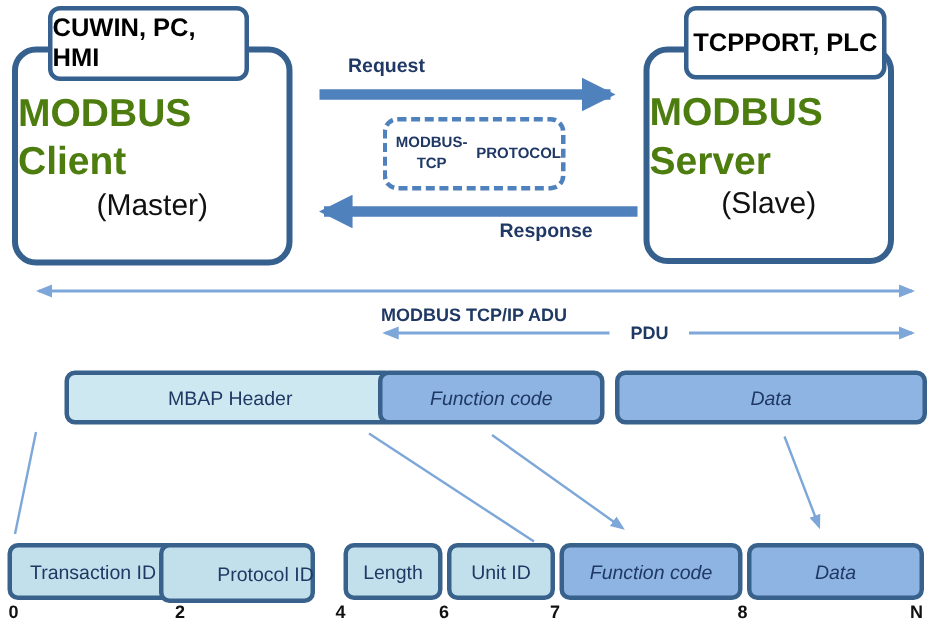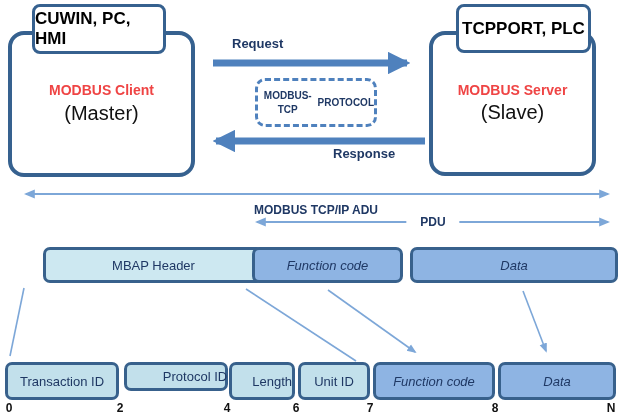--- a/index.html
+++ b/index.html
@@ -7,21 +7,21 @@
     position:relative;width:627px;height:419px;background:#fff;overflow:hidden;
     font-family:"Liberation Sans",sans-serif;
   }
   .abs{position:absolute;}
   
   .bigbox{
     background:#fff;border:4px solid #36618f;border-radius:16px;
     display:flex;flex-direction:column;align-items:center;justify-content:center;
     box-sizing:border-box;z-index:2;
   }
-  .bigbox .title{font-size:14px;font-weight:bold;color:#ef4444;line-height:1.25;}
+  .bigbox .title{font-size:26px;font-weight:bold;color:#4d7c0f;line-height:1.25;}
   .bigbox .subtitle{font-size:20px;color:#111;line-height:1.3;}
   .smallbox{
     background:#fff;border:3px solid #36618f;border-radius:8px;
     display:flex;align-items:center;justify-content:center;
     box-sizing:border-box;z-index:3;
     font-size:17px;font-weight:bold;color:#000;
   }
   .dashedbox{
     background:#fff;border:3px dashed #4f81bd;border-radius:10px;
     display:flex;flex-direction:row;align-items:center;justify-content:center;
@@ -109,24 +109,24 @@
   <div class="abs rowbox fill-med" style="left:252px;top:247px;width:151px;height:36px;">
     <span>Function code</span>
   </div>
   <div class="abs rowbox fill-med" style="left:410px;top:247px;width:208px;height:36px;">
     <span>Data</span>
   </div>
 
   <div class="abs rowbox fill-light2" style="left:5px;top:362px;width:114px;height:38px;">
     <span>Transaction ID</span>
   </div>
-  <div class="abs rowbox fill-light2" style="left:124px;top:362px;width:104px;height:29px;padding-left:38px;">
+  <div class="abs rowbox fill-light2" style="left:106px;top:362px;width:104px;height:40px;padding-left:38px;">
     <span>Protocol ID</span>
   </div>
-  <div class="abs rowbox fill-light2" style="left:229px;top:362px;width:66px;height:38px;justify-content:flex-end;">
+  <div class="abs rowbox fill-light2" style="left:229px;top:362px;width:66px;height:38px;">
     <span>Length</span>
   </div>
   <div class="abs rowbox fill-light2" style="left:298px;top:362px;width:72px;height:38px;">
     <span>Unit ID</span>
   </div>
   <div class="abs rowbox fill-med" style="left:373px;top:362px;width:122px;height:38px;">
     <span>Function code</span>
   </div>
   <div class="abs rowbox fill-med" style="left:498px;top:362px;width:118px;height:38px;">
     <span>Data</span>

